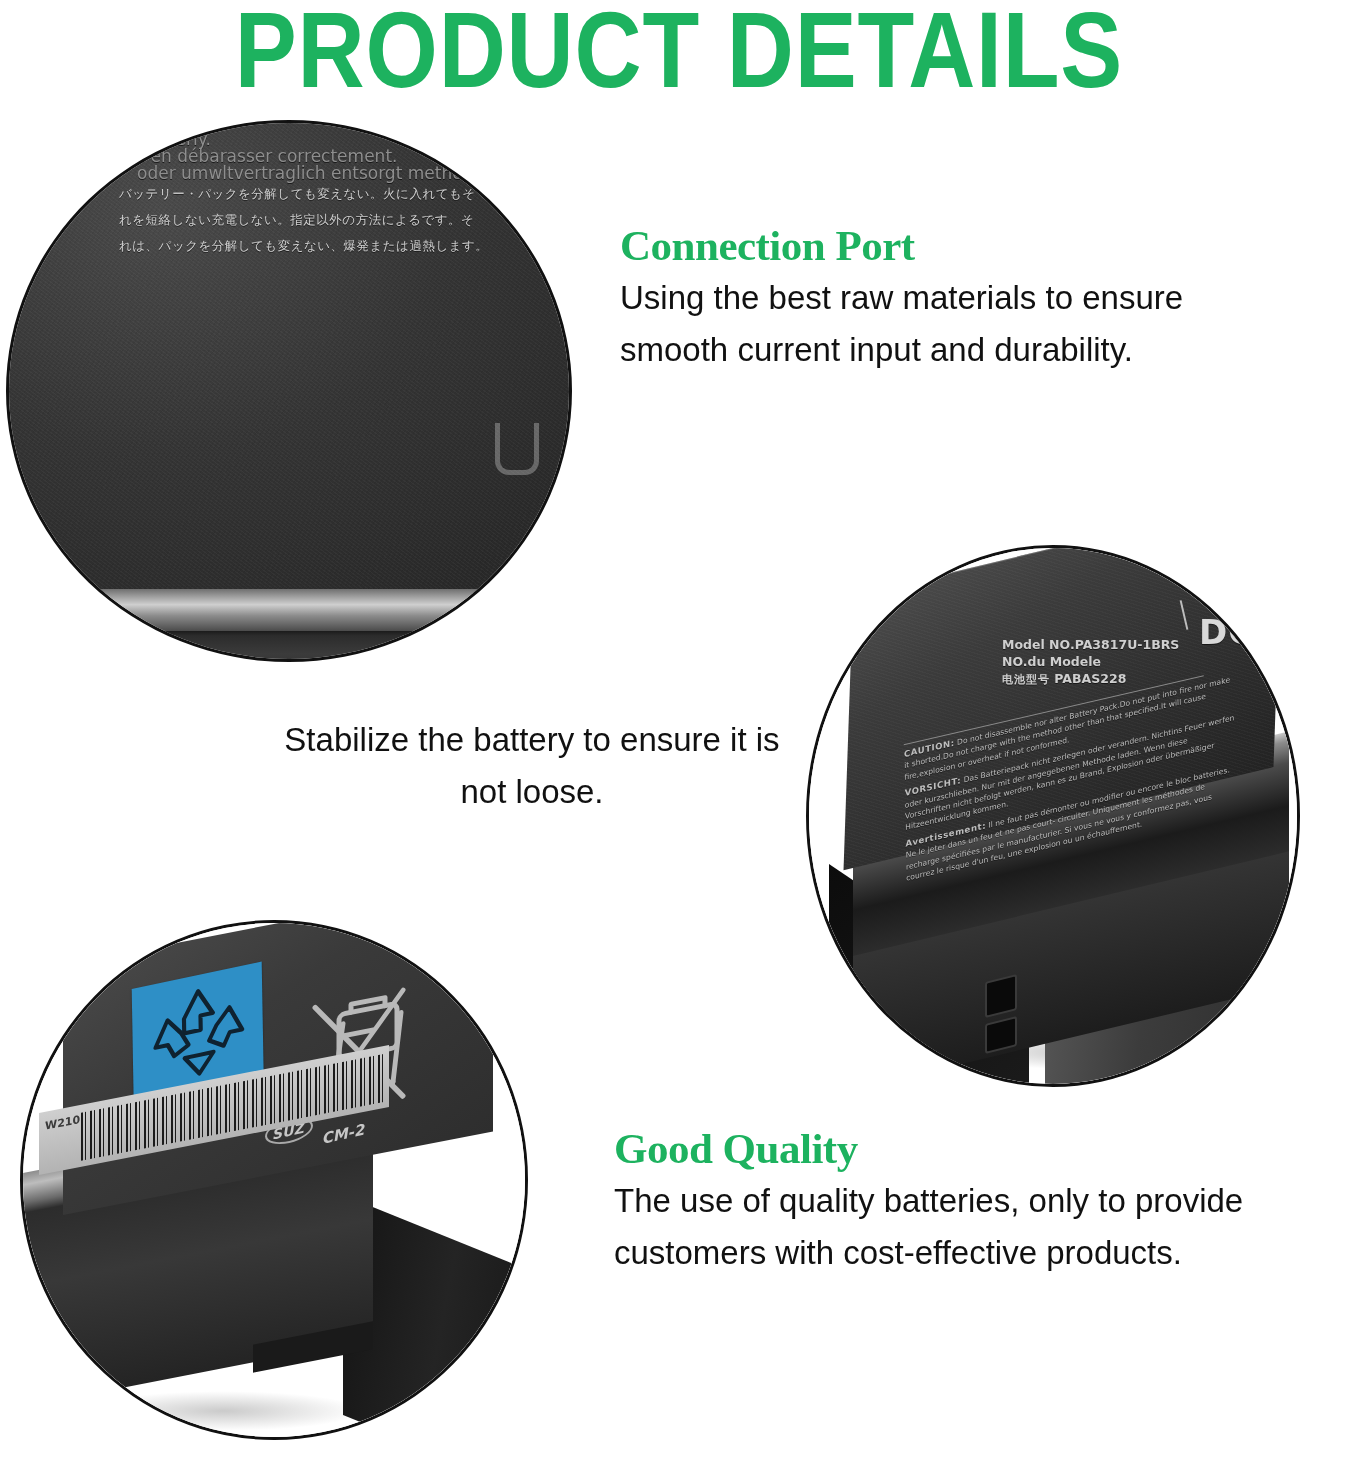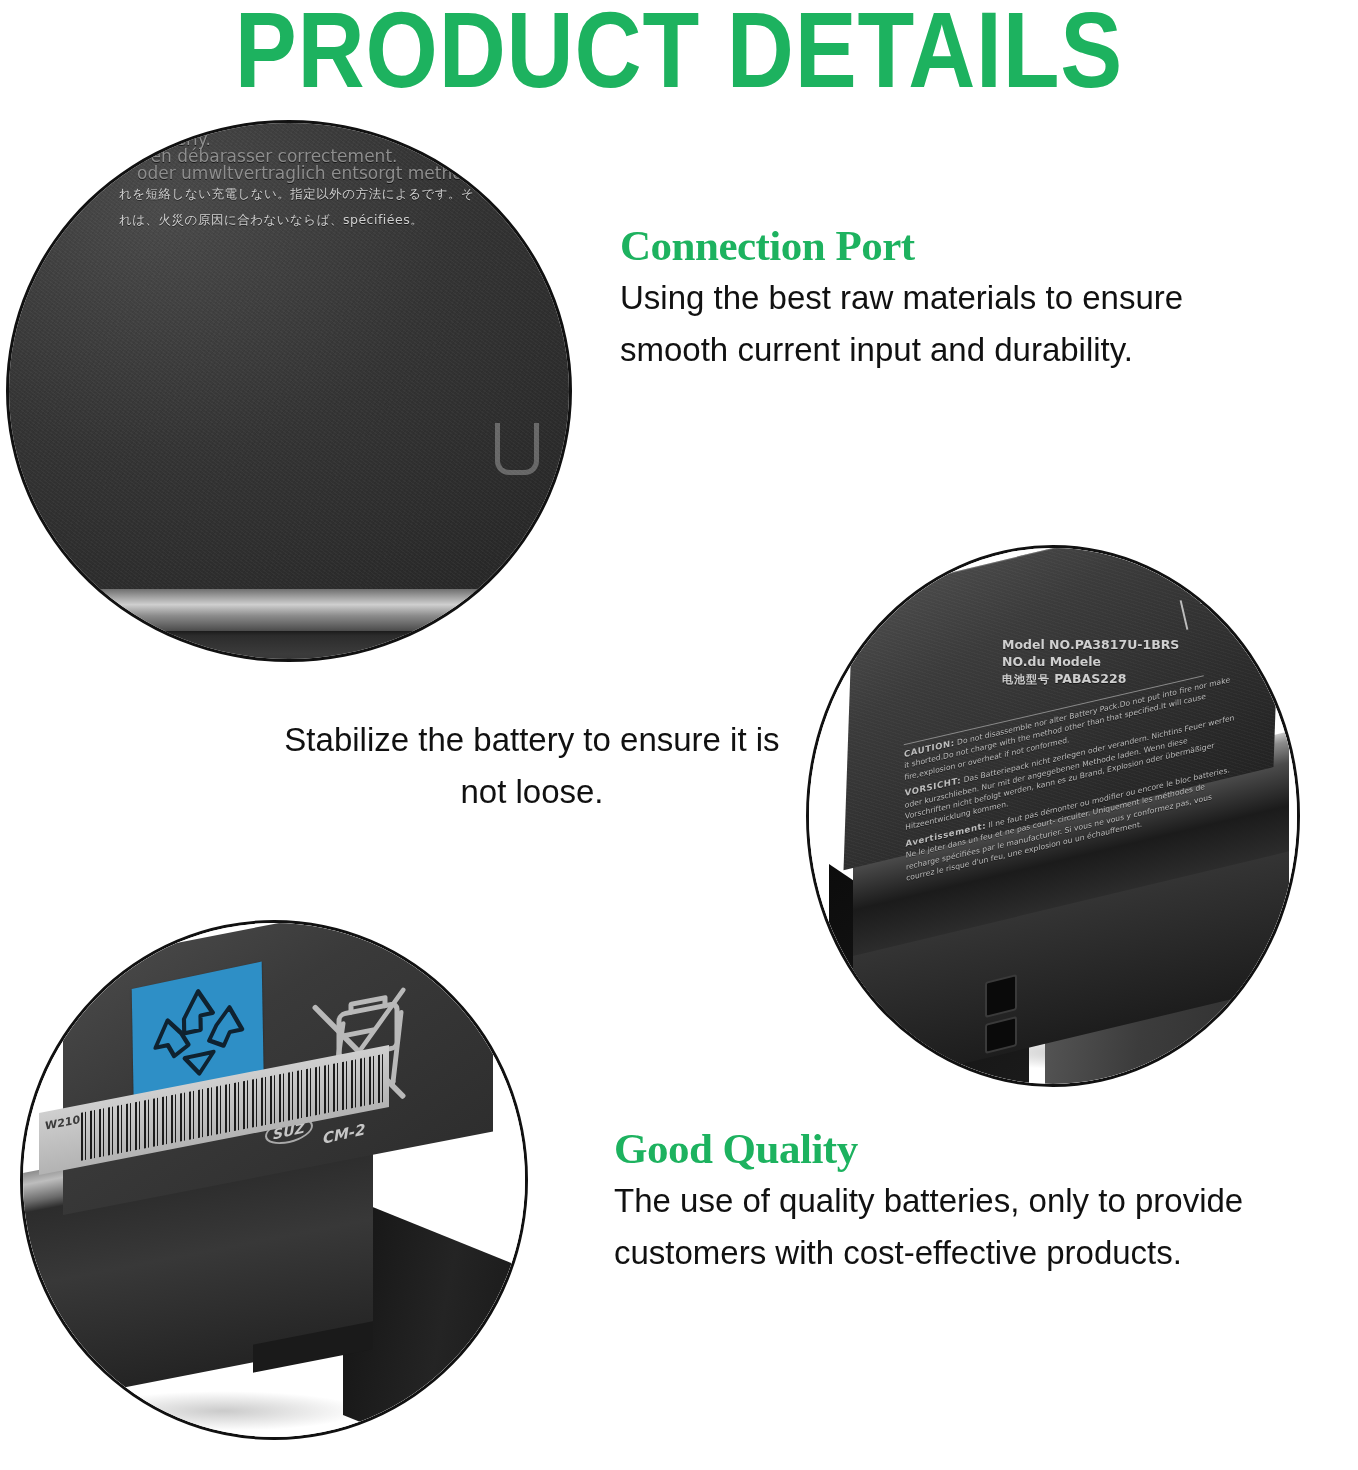--- a/index.html
+++ b/index.html
@@ -100,21 +100,21 @@
   .lbl {
     position:absolute;
     color:#cfcfcf;
     font-family:"DejaVu Sans", sans-serif;
     font-weight:bold;
     white-space:nowrap;
     text-shadow:0 1px 0 rgba(0,0,0,.55);
   }
   .lbl-a { left:86px; top:112px; font-size:13px; line-height:18px; }
   .lbl-b { left:193px; top:88px; font-size:12.5px; line-height:17px; }
-  .lbl-dc { left:390px; top:39px; font-size:18px; letter-spacing:1px; color:#d8d8d8; }
+  .lbl-dc { left:390px; top:64px; font-size:34px; letter-spacing:1px; color:#d8d8d8; }
   .dc-div { position:absolute; left:374px; top:52px; width:2px; height:30px;
             background:#bdbdbd; transform:rotate(-13deg); }
   .cjk { font-size:11px; letter-spacing:1px; }
 
   .caution-block{
     position:absolute; left:96px; top:158px; width:330px;
     color:#bdbdbd; font-family:"DejaVu Sans", sans-serif;
     font-size:7.6px; line-height:11.4px;
     transform:skewY(-12deg) rotate(-1deg);
     text-shadow:0 1px 0 rgba(0,0,0,.5);
@@ -274,22 +274,23 @@
   <div class="inner">
     <div class="batt-top-face"></div>
 
     <div class="warn-text">
       <span class="l1">properly.</span>
       <span class="l1">s'en débarasser correctement.</span>
       <span class="l1">oder umwltvertraglich entsorgt method.</span>
     </div>
 
     <div class="warn-jp">
+      <div>バッテリー・パックを分解しても変えない。火に入れてもそ</div>
       <div>れを短絡しない充電しない。指定以外の方法によるです。そ</div>
-      <div>れは、火災の原因に合わないならば、spécifiées。</div>
+      <div>れは、パックを分解しても変えない、爆発または過熱します。</div>
     </div>
 
     <div class="glyph-u"></div>
 
     <div class="chrome-bar"></div>
     <div class="body-lower"></div>
 
   </div>
 </div>
 

